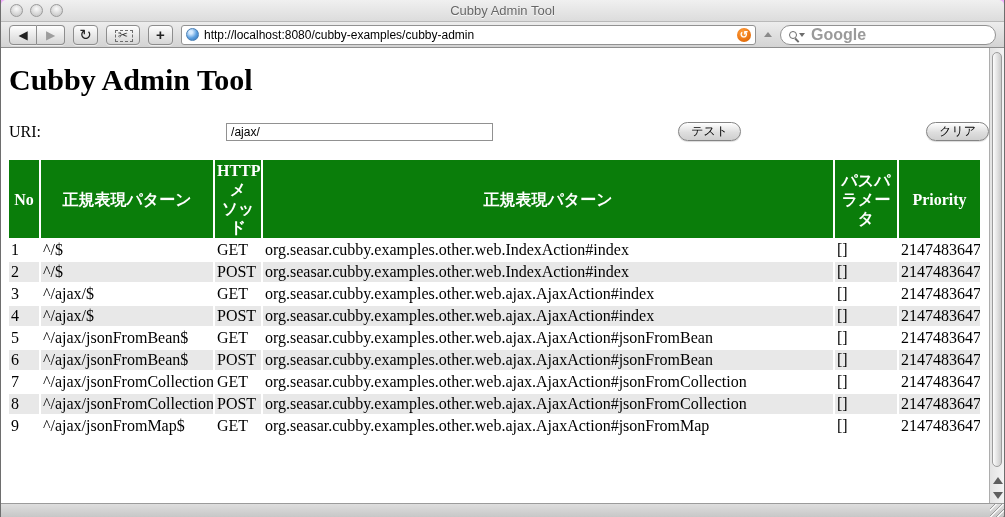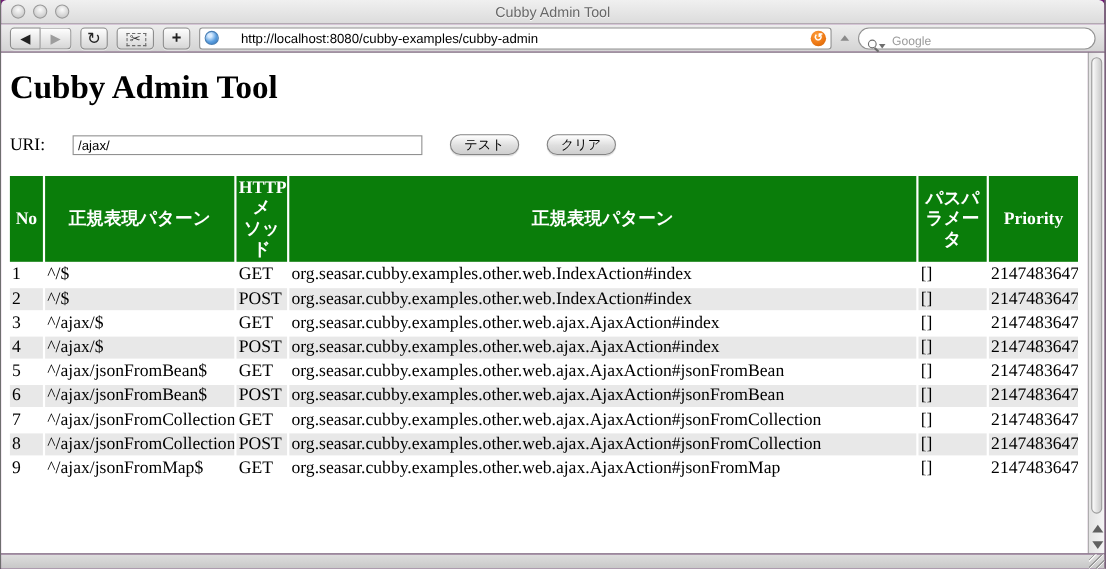--- a/index.html
+++ b/index.html
@@ -9,21 +9,21 @@
   }
   *{box-sizing:border-box;}
   html,body{margin:0;padding:0;}
   body{
     width:1005px;height:517px;overflow:hidden;
     background:#333;
     font-family:"Liberation Sans",sans-serif;
   }
   .window{
     position:absolute;inset:0;
-    background:#701a75;
+    background:#f0abfc;
     border-left:1px solid #6e6e6e;border-right:1px solid #6e6e6e;
   }
   
   .titlebar{
     position:absolute;top:0;left:0;right:0;height:22px;
     background:linear-gradient(#f0f0f0,#dcdcdc);
     border-bottom:1px solid #b9b9b9;
     border-radius:5px 5px 0 0;
   }
   .traffic{position:absolute;left:9px;top:4px;display:flex;gap:7px;}
@@ -59,21 +59,21 @@
   .reload{width:25px;font-size:15px;}
   .webclip{width:34px;position:relative;}
   .webclip .dashbox{
     position:absolute;width:18px;height:12px;border:1px dashed #6d6d6d;left:8px;top:4px;
   }
   .webclip .scissors{position:relative;font-size:12px;color:#333;}
   .addbtn{width:25px;font-size:15px;font-weight:bold;}
   .urlfield{
     flex:1;height:20px;background:#fff;
     border:1px solid #929292;border-radius:3px;
-    display:flex;align-items:center;padding:0 4px;gap:20px;
+    display:flex;align-items:center;padding:0 4px;gap:5px;
     font-size:12px;color:#000;
   }
   .globe{
     width:13px;height:13px;border-radius:50%;flex:0 0 13px;
     background:radial-gradient(circle at 35% 30%,#d9ecff 15%,#5b9fe0 55%,#2f6fb4);
     border:1px solid #4a7fb5;
   }
   .url-text{flex:1;white-space:nowrap;overflow:hidden;}
   .snapback{
     width:14px;height:14px;border-radius:50%;flex:0 0 14px;
@@ -81,22 +81,22 @@
     color:#fff;font-size:10px;line-height:14px;text-align:center;font-weight:bold;
   }
   .caret-divider{
     width:0;height:0;flex:0 0 auto;
     border-left:4px solid transparent;border-right:4px solid transparent;
     border-bottom:5px solid #8a8a8a;
   }
   .searchfield{
     width:216px;height:20px;flex:0 0 216px;
     background:#fff;border:1px solid #929292;border-radius:10px;
-    display:flex;align-items:flex-end;padding:0 8px;gap:2px;
-    font-size:11px;color:#9a9a9a;
+    display:flex;align-items:center;padding:0 8px;gap:2px;
+    font-size:16px;color:#9a9a9a;font-weight:bold;
   }
   .mag{
     width:8px;height:8px;border:1.5px solid #6d6d6d;border-radius:50%;
     position:relative;flex:0 0 8px;
   }
   .mag::after{
     content:"";position:absolute;width:1.5px;height:5px;background:#6d6d6d;
     left:6px;top:6px;transform:rotate(-45deg);
   }
   .mag-chev{
@@ -108,25 +108,25 @@
   .content{
     position:absolute;top:48px;left:0;right:15px;bottom:14px;
     background:#fff;overflow:hidden;
     font-family:"Liberation Serif","DejaVu Serif",serif;
   }
   .page-heading{
     margin:15px 0 0 8px;font-size:30px;font-weight:bold;color:#000;
     font-family:"Liberation Serif","DejaVu Serif",serif;
   }
   .form-row{
-    margin:25px 0 0 8px;display:flex;align-items:center;gap:25px;
+    margin:25px 0 0 8px;display:flex;align-items:center;gap:25px;justify-content:space-between;
   }
   .uri-label{font-size:16px;}
   .uri-input{
-    width:318px;height:18px;border:1px solid #919191;background:#fff;
+    width:267px;height:18px;border:1px solid #919191;background:#fff;
     font-family:"Liberation Sans",sans-serif;font-size:12px;padding:1px 4px;
   }
   .aqua-btn{
     height:19px;padding:0 12px;border:1px solid #848484;border-radius:10px;
     background:linear-gradient(#ffffff,#dedede 55%,#cfcfcf);
     font-family:"Liberation Sans",sans-serif;font-size:12px;color:#000;
     box-shadow:0 1px 1px rgba(0,0,0,.15);
   }
   
   table.routes{

